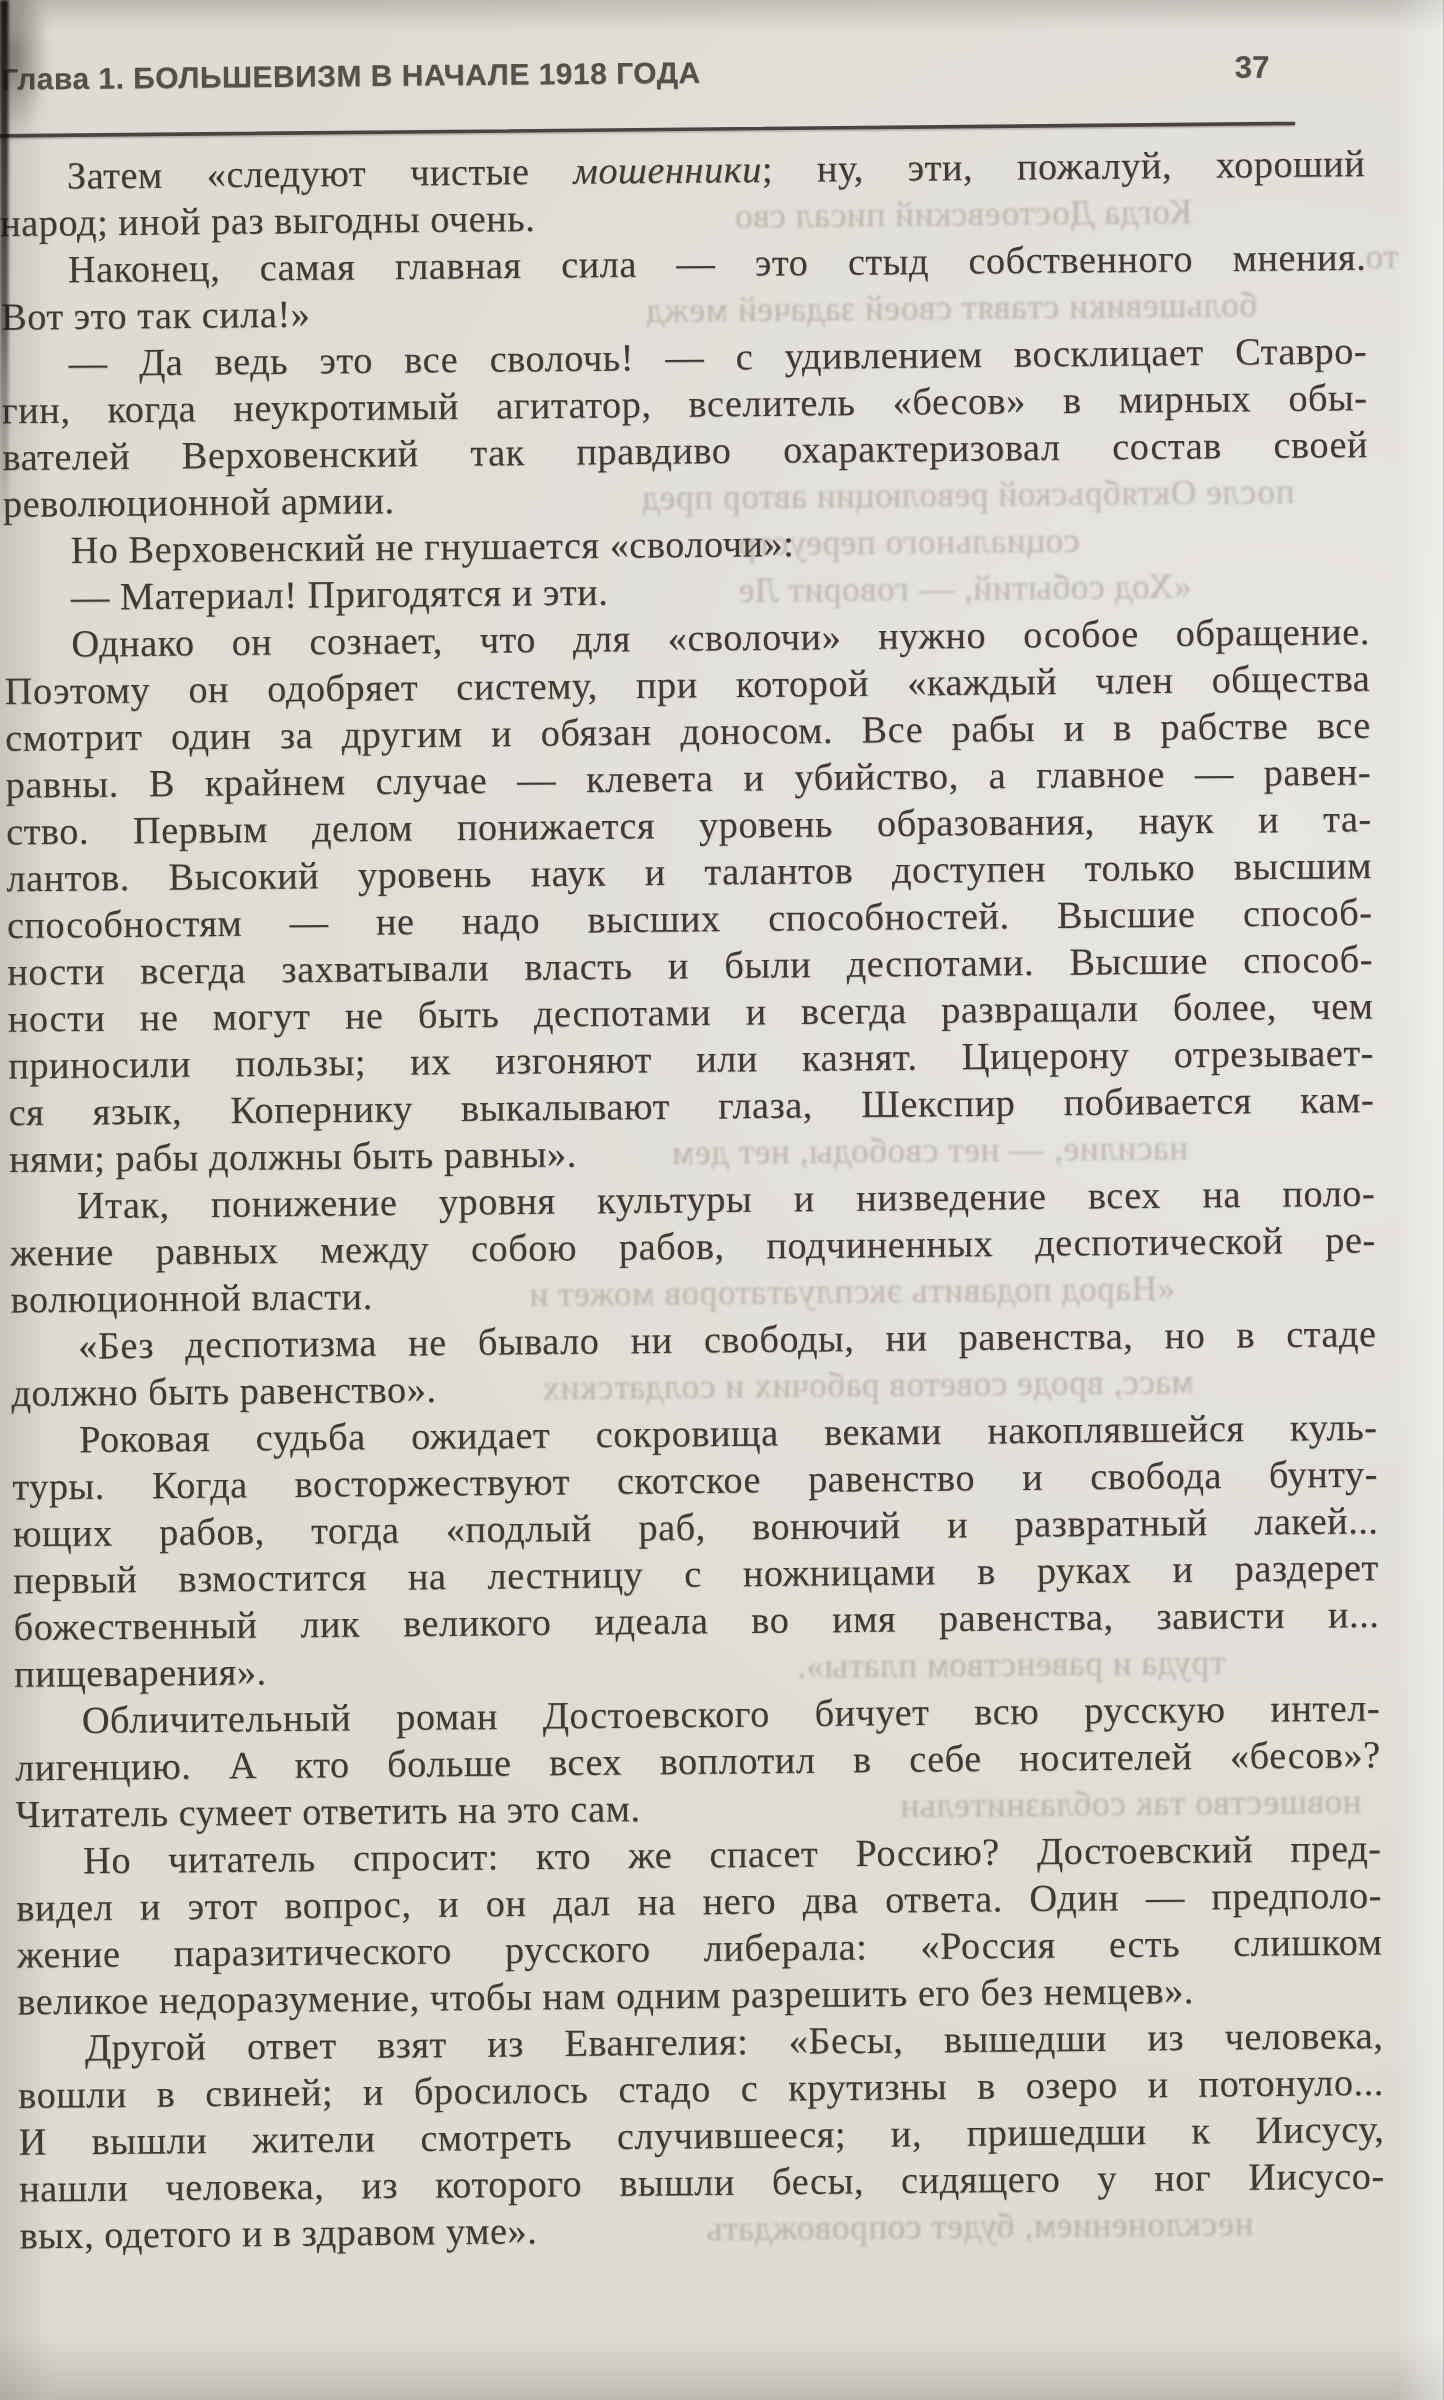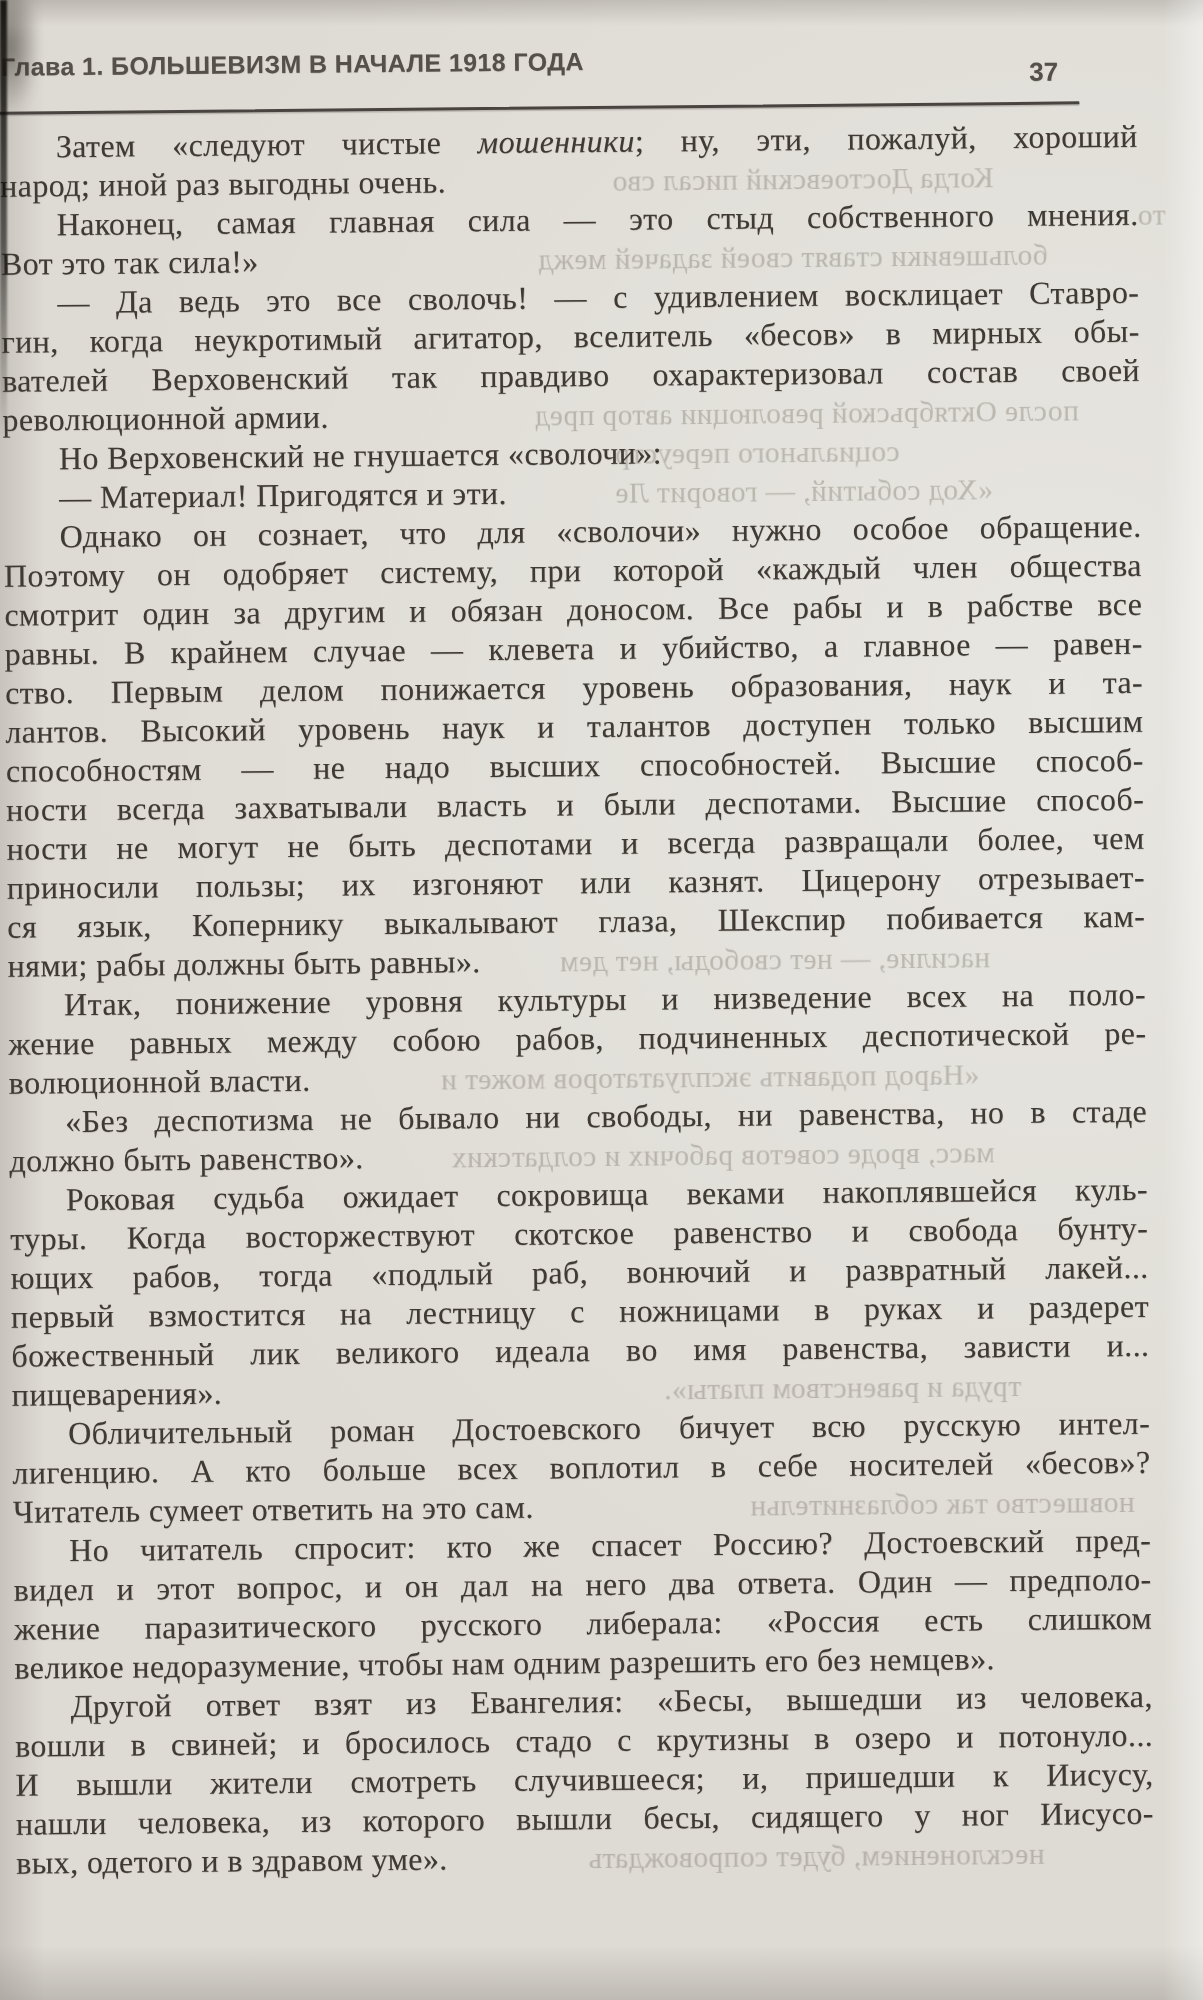--- a/index.html
+++ b/index.html
@@ -26,21 +26,21 @@
   }
   .tilt { position:absolute; left:0; top:0; width:1203px; height:2000px;
     transform:rotate(-0.55deg); transform-origin:600px 1000px; }
   .chapter-header {
     position:absolute; left:10px; top:47px;
     font-family:"Liberation Sans", sans-serif; font-weight:bold;
     font-size:25px; letter-spacing:0.4px; color:#56504a;
     text-shadow:0.3px 0.4px 0.8px rgba(86,80,74,0.35);
   }
   .page-number {
-    position:absolute; left:1038px; top:61px;
+    position:absolute; left:1038px; top:45px;
     font-family:"Liberation Sans", sans-serif; font-weight:bold;
     font-size:26px; color:#56504a;
     text-shadow:0.3px 0.4px 0.8px rgba(86,80,74,0.35);
   }
   .header-rule {
     position:absolute; left:-10px; top:106px; width:1098px; height:2.5px;
     background:#494440; border-radius:1px;
     box-shadow:0 1.5px 1px rgba(70,65,58,0.25);
   }
   .text-block {

